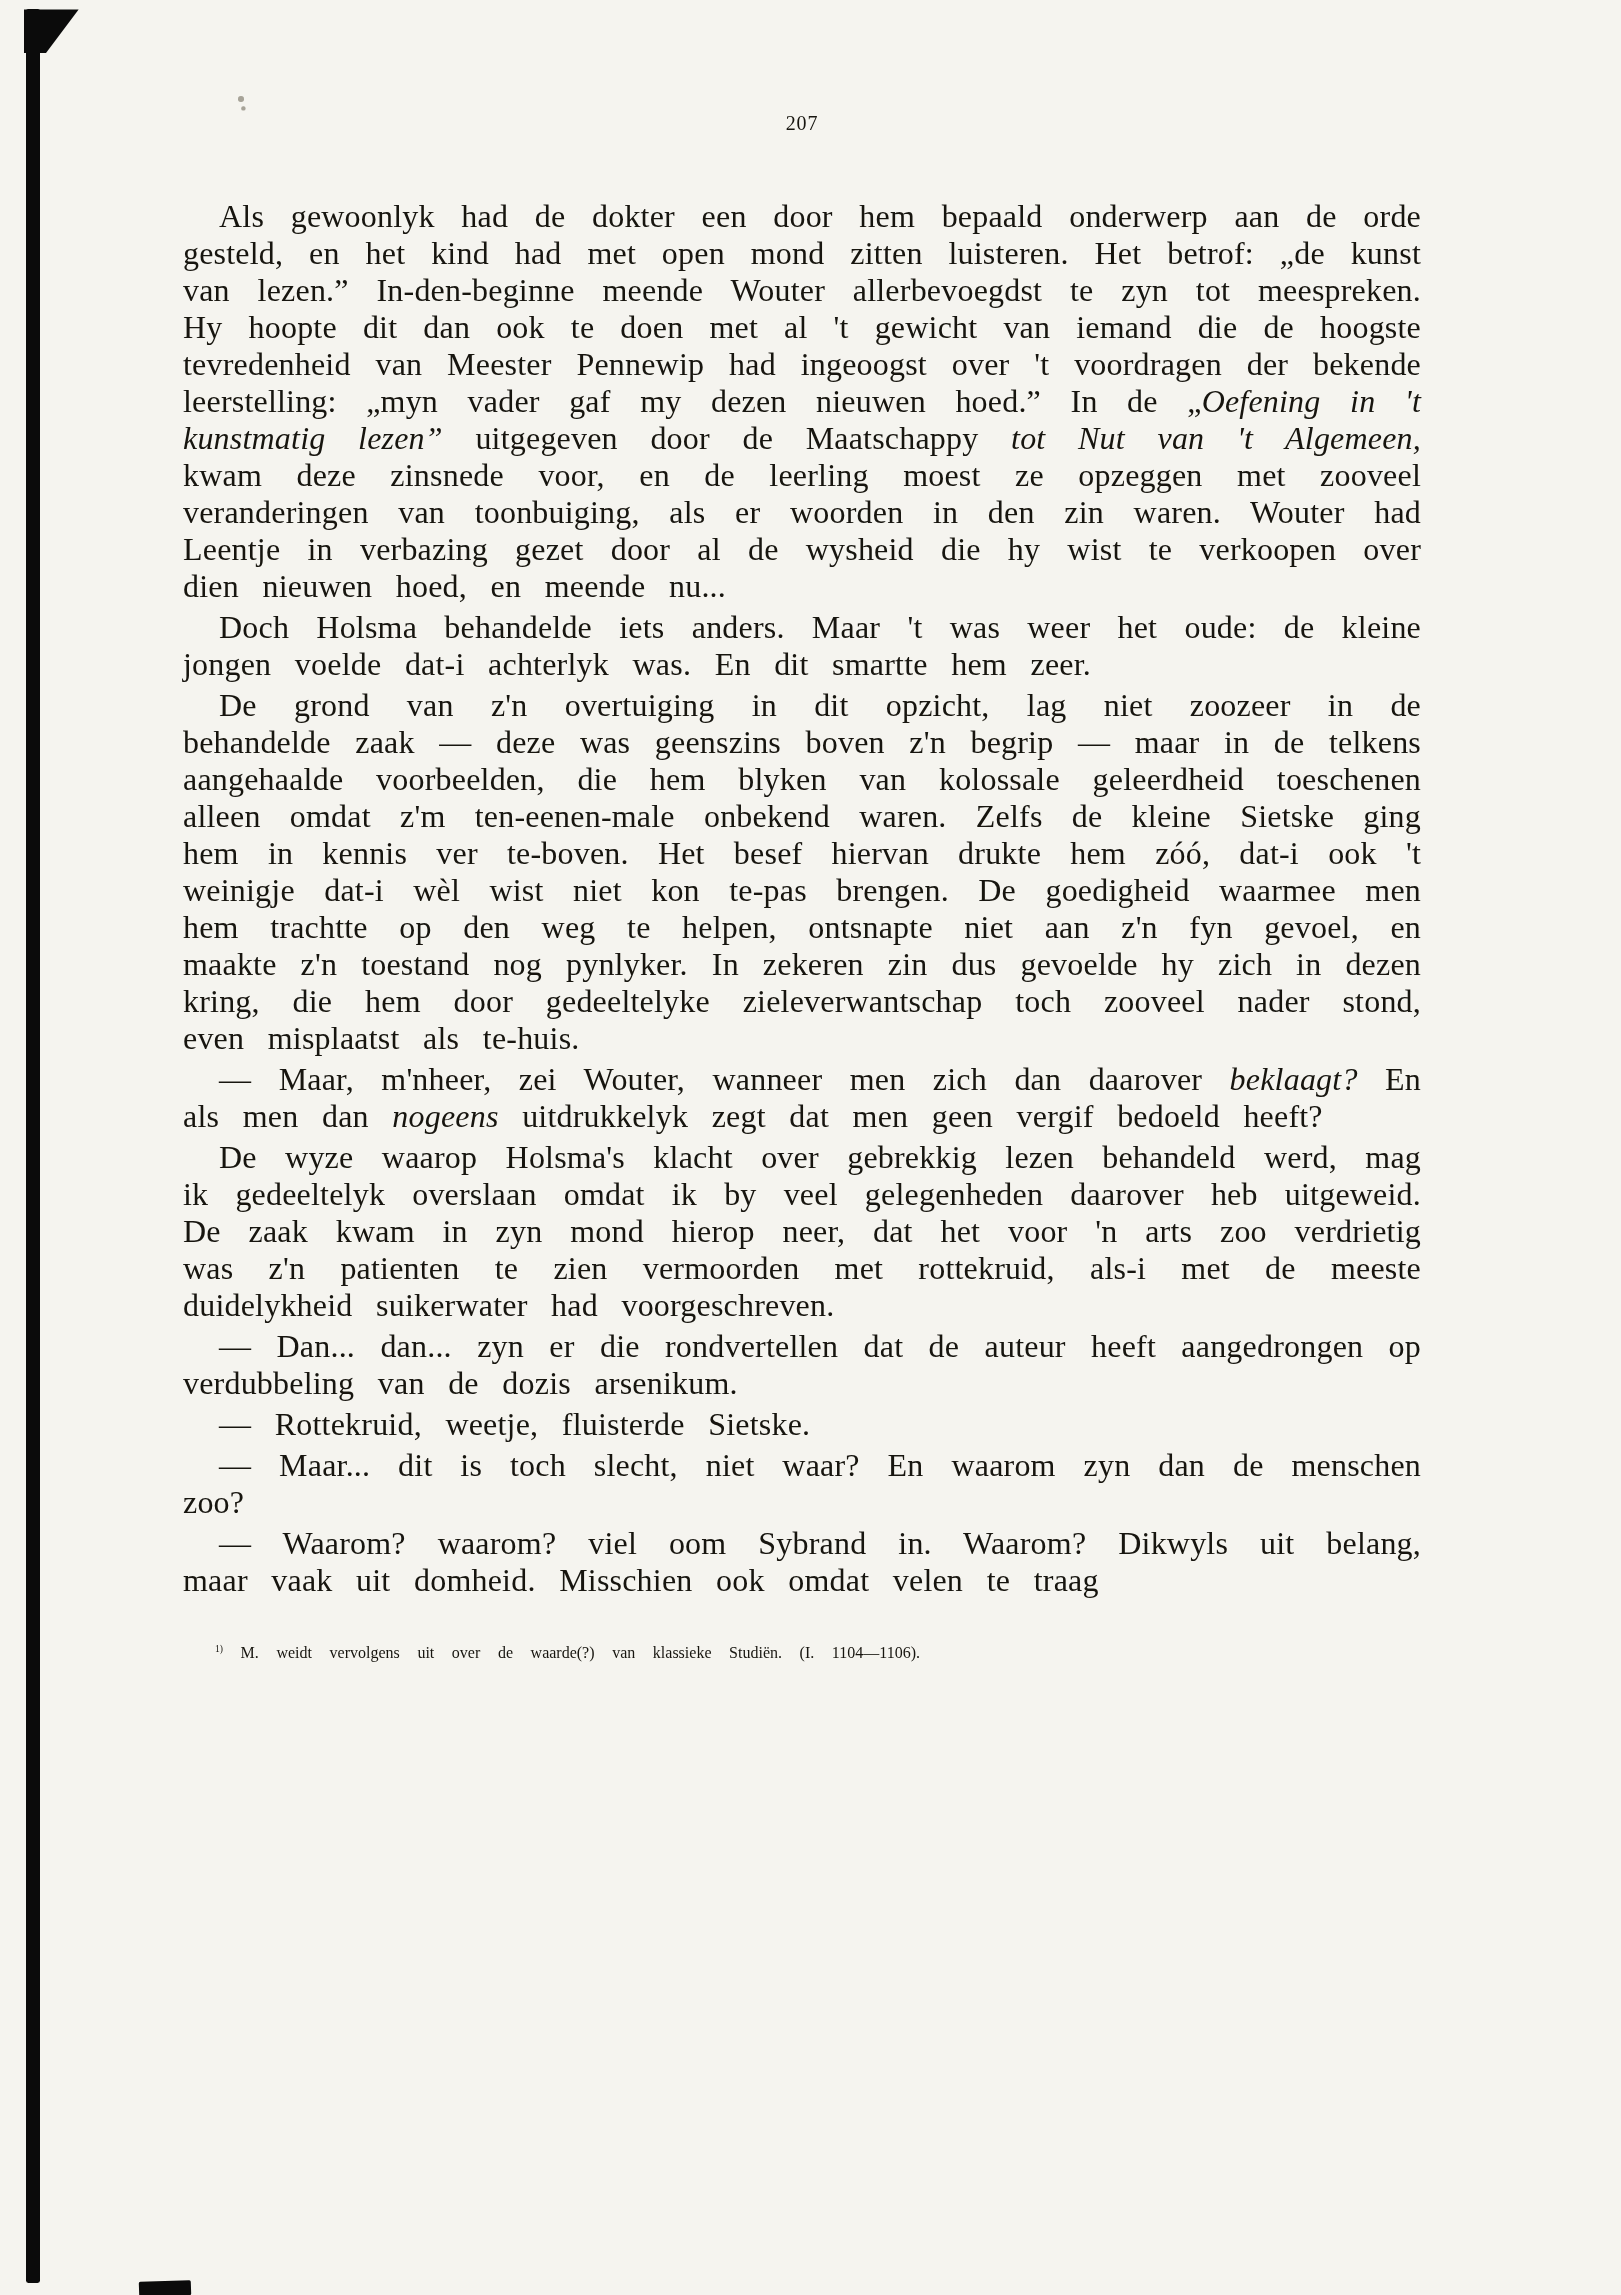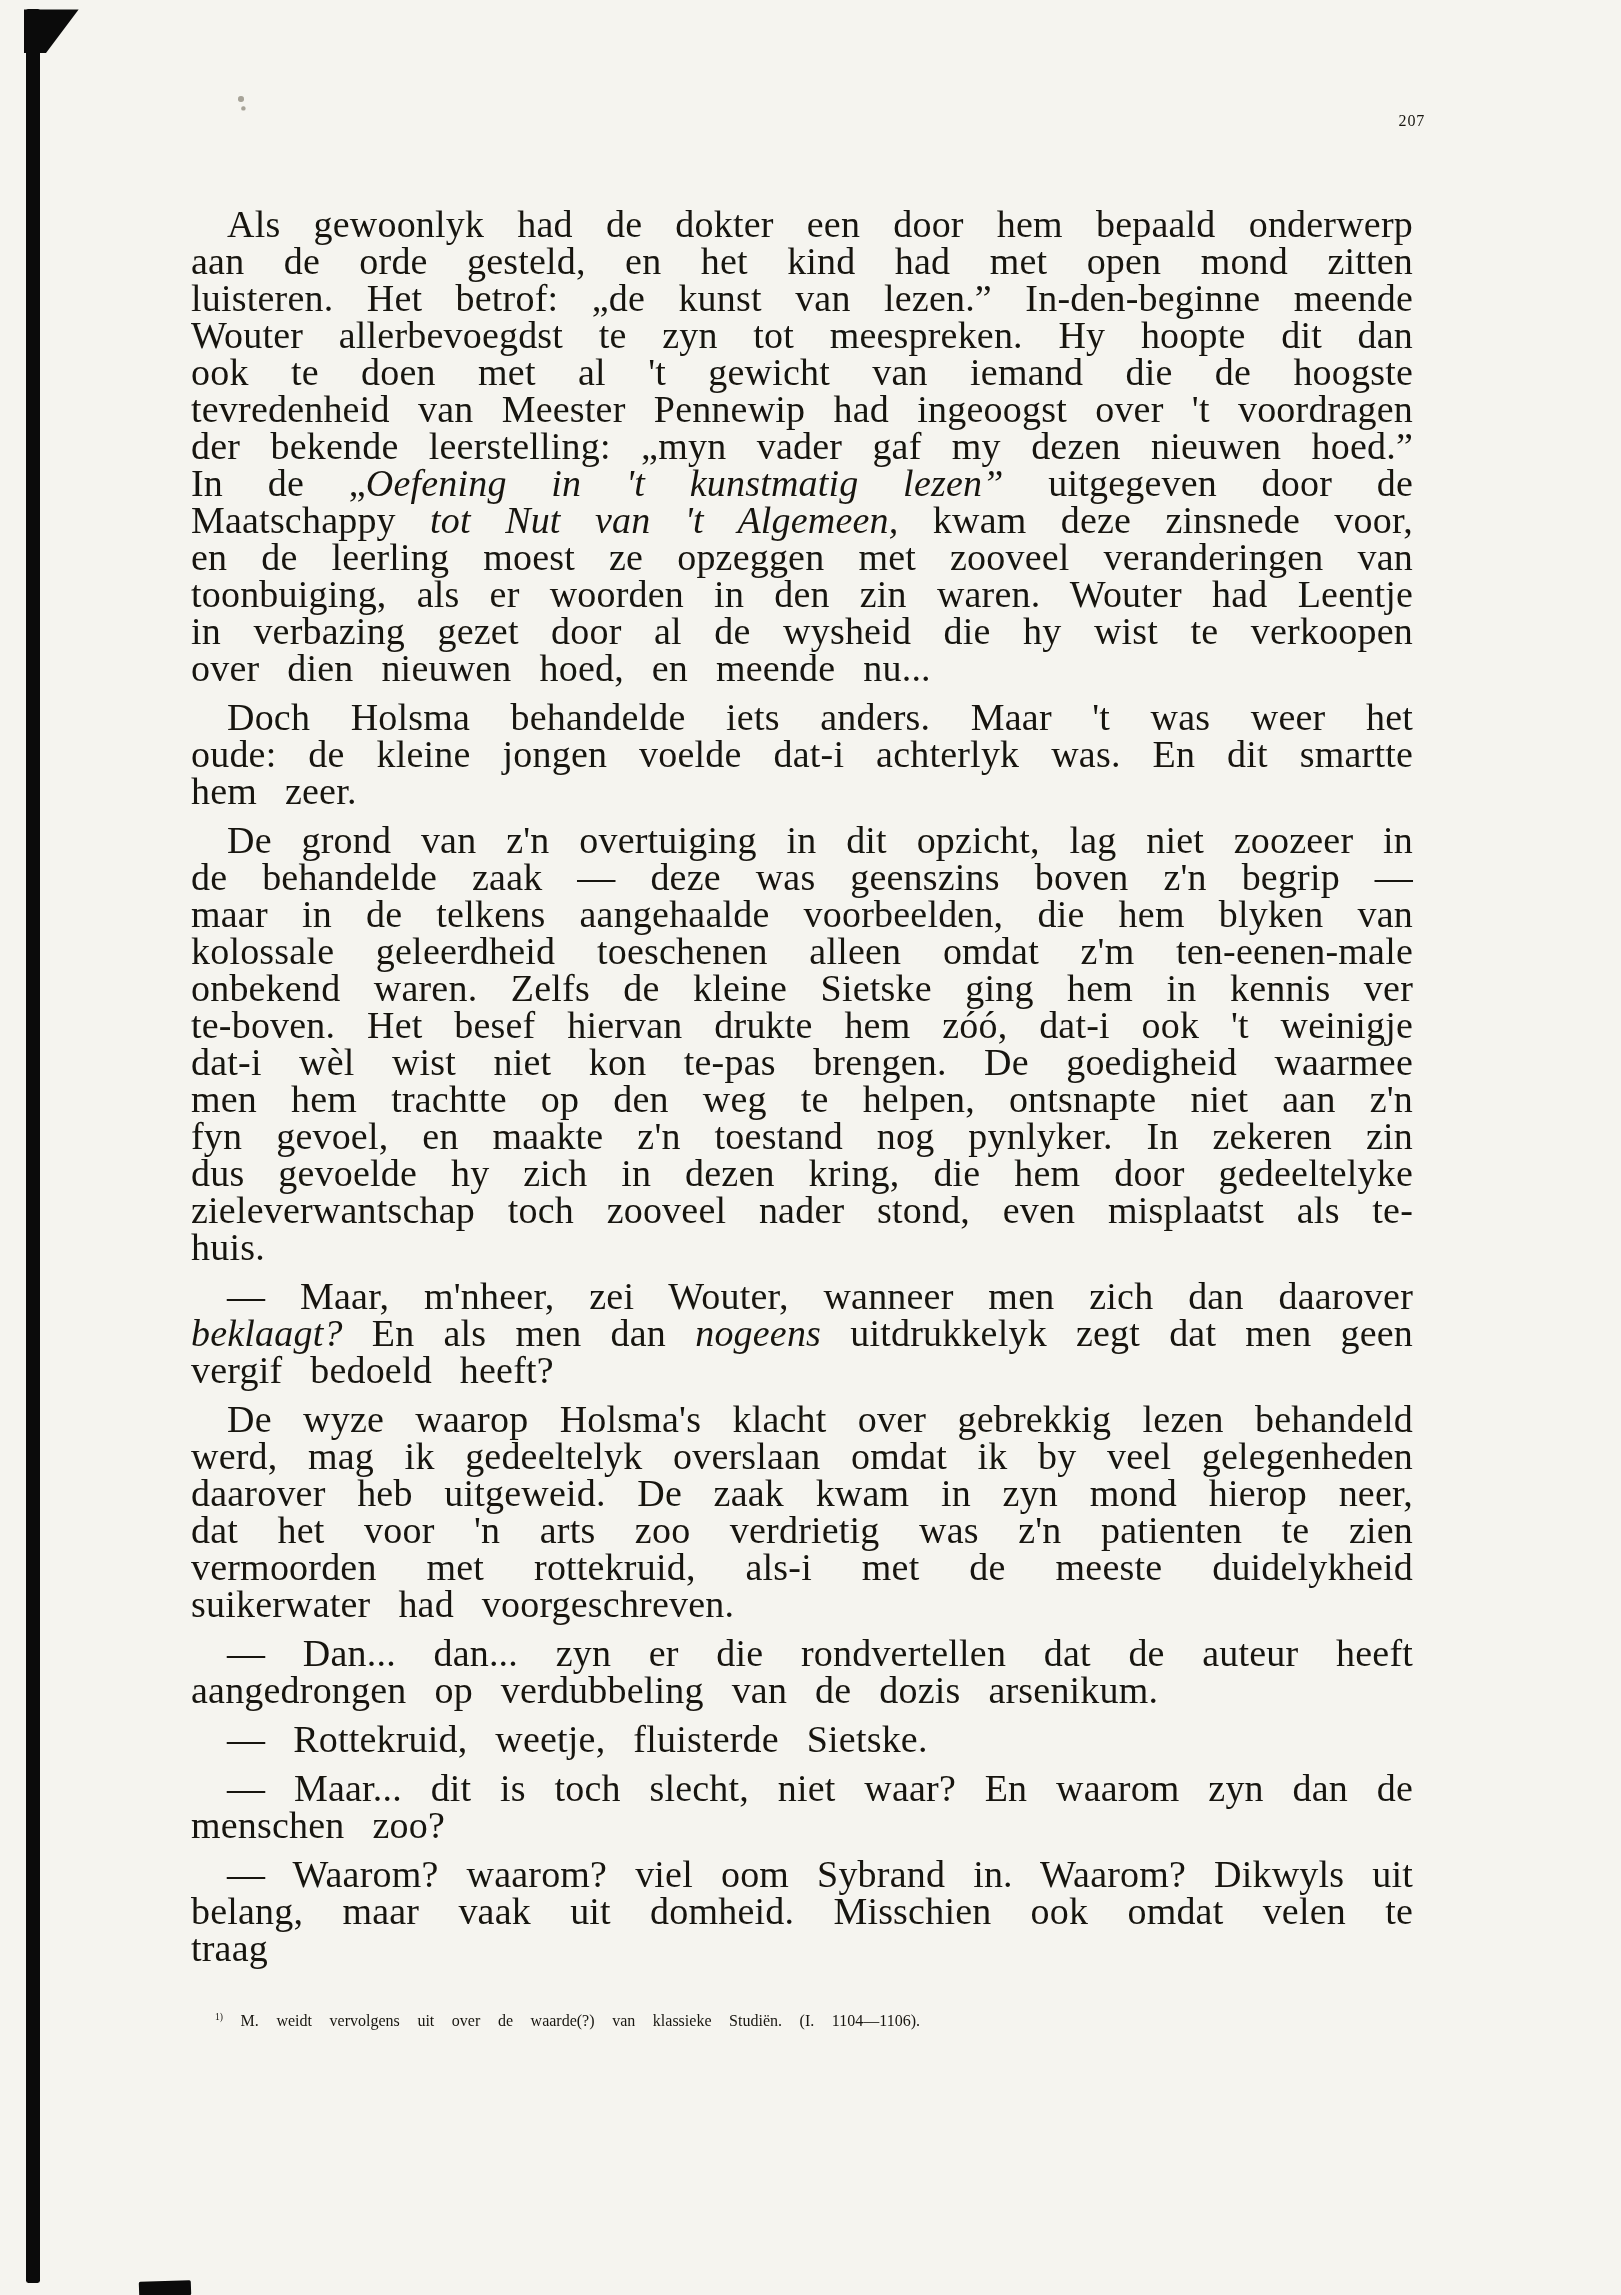--- a/index.html
+++ b/index.html
@@ -9,28 +9,28 @@
   }
   html,body{margin:0;padding:0;}
   body{
     width:1621px;height:2295px;overflow:hidden;position:relative;
     background:var(--paper);
     color:var(--ink);
     font-family:"Liberation Serif","DejaVu Serif",serif;
   }
   .page-number{
     position:absolute;top:112px;left:179px;width:1246px;
-    text-align:right;font-size:16px;letter-spacing:0.8px;
+    text-align:center;font-size:20px;letter-spacing:0.8px;
   }
   .body-text{
     position:absolute;top:194px;left:179px;width:1246px;
   }
   p.para{
-    margin:12px;
-    font-size:38px;
+    margin:4px;
+    font-size:32px;
     line-height:37px;
     text-align:justify;
     text-indent:36px;
     word-spacing:0.48em;
     letter-spacing:0.2px;
   }
   .seg-normal{font-style:normal;}
   .seg-italic{font-style:italic;}
   .seg-sup{vertical-align:super;font-size:60%;line-height:0;}
   .footnote{

